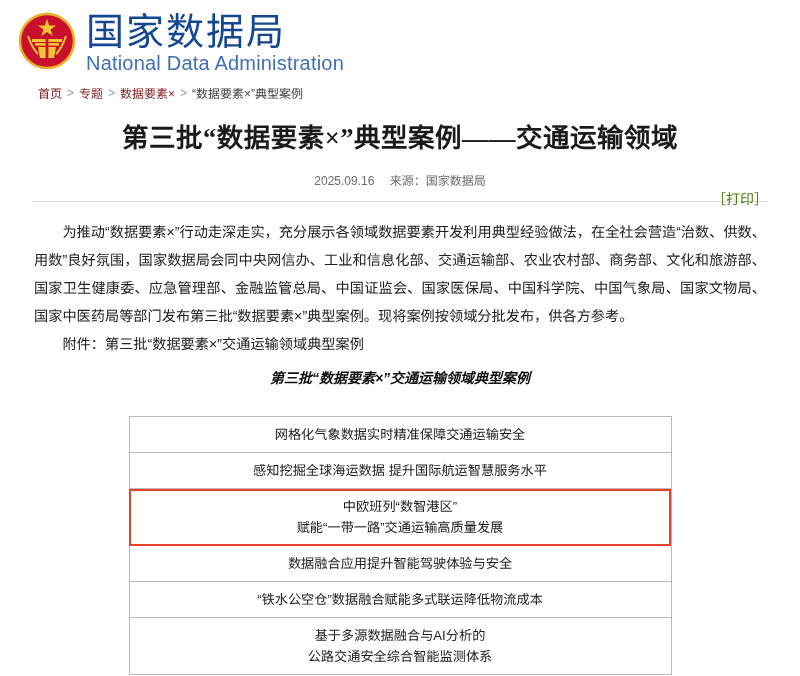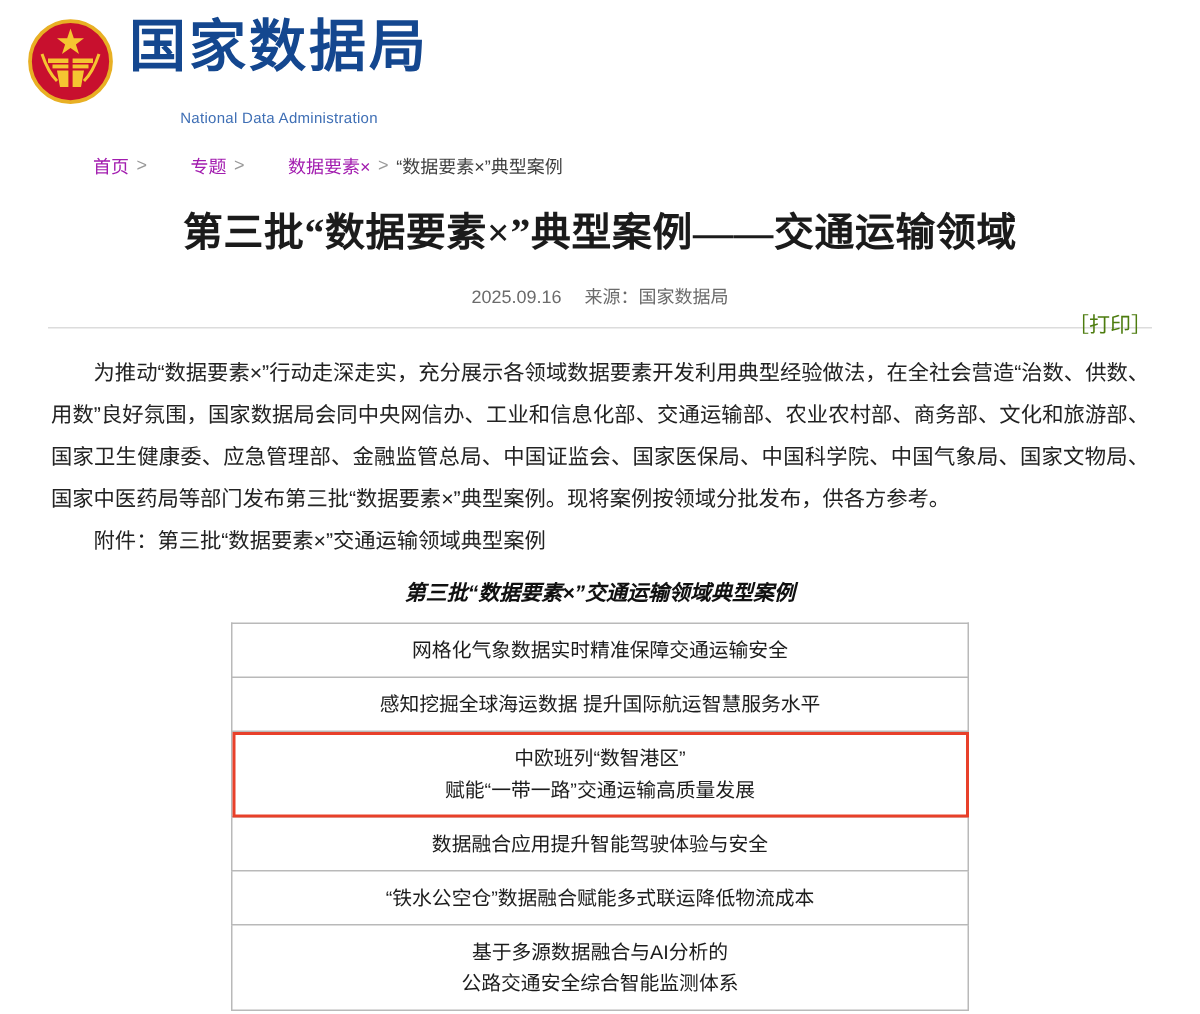--- a/index.html
+++ b/index.html
@@ -38,46 +38,44 @@
   .brand {
     margin-left: 10px;
     display: flex;
     flex-direction: column;
     justify-content: flex-start;
   }
   .brand-cn {
     font-family: "Liberation Serif", serif;
     font-size: 38px;
     line-height: 44px;
-    font-weight: bold;
+    font-weight: normal;
     color: #14478f;
     letter-spacing: 2px;
   }
   .brand-en {
-    font-size: 10px;
+    font-size: 20px;
     line-height: 18px;
     color: #3f6fb5;
     letter-spacing: 0.2px;
-    margin-top: 17px;
-    text-align: center;
+    margin-top: 0;
   }
 
   
   .breadcrumb {
     margin: 12px 0 0 38px;
     font-size: 12px;
     color: #555555;
     display: flex;
     align-items: center;
     gap: 5px;
   }
   .breadcrumb a {
-    color: #a21caf;
+    color: #7f1d1d;
     text-decoration: none;
-    margin-left: 24px;
   }
   .breadcrumb .sep { color: #999999; }
   .breadcrumb .current {
     color: #404040;
     font-weight: normal;
   }
 
   
   .article-title {
     margin: 18px 40px 0 40px;
@@ -125,22 +123,22 @@
   
   .table-title {
     margin-top: 6px;
     text-align: center;
     font-size: 14px;
     font-weight: bold;
     color: #111111;
     font-style: italic;
   }
   .case-table {
-    margin: 6px auto 0 auto;
-    width: 492px;
+    margin: 24px auto 0 auto;
+    width: 543px;
     border-collapse: collapse;
     table-layout: fixed;
   }
   .case-table td {
     border: 1px solid #b9b9b9;
     text-align: center;
     font-size: 13.2px;
     line-height: 21px;
     color: #1c1c1c;
     padding: 7px 6px;

